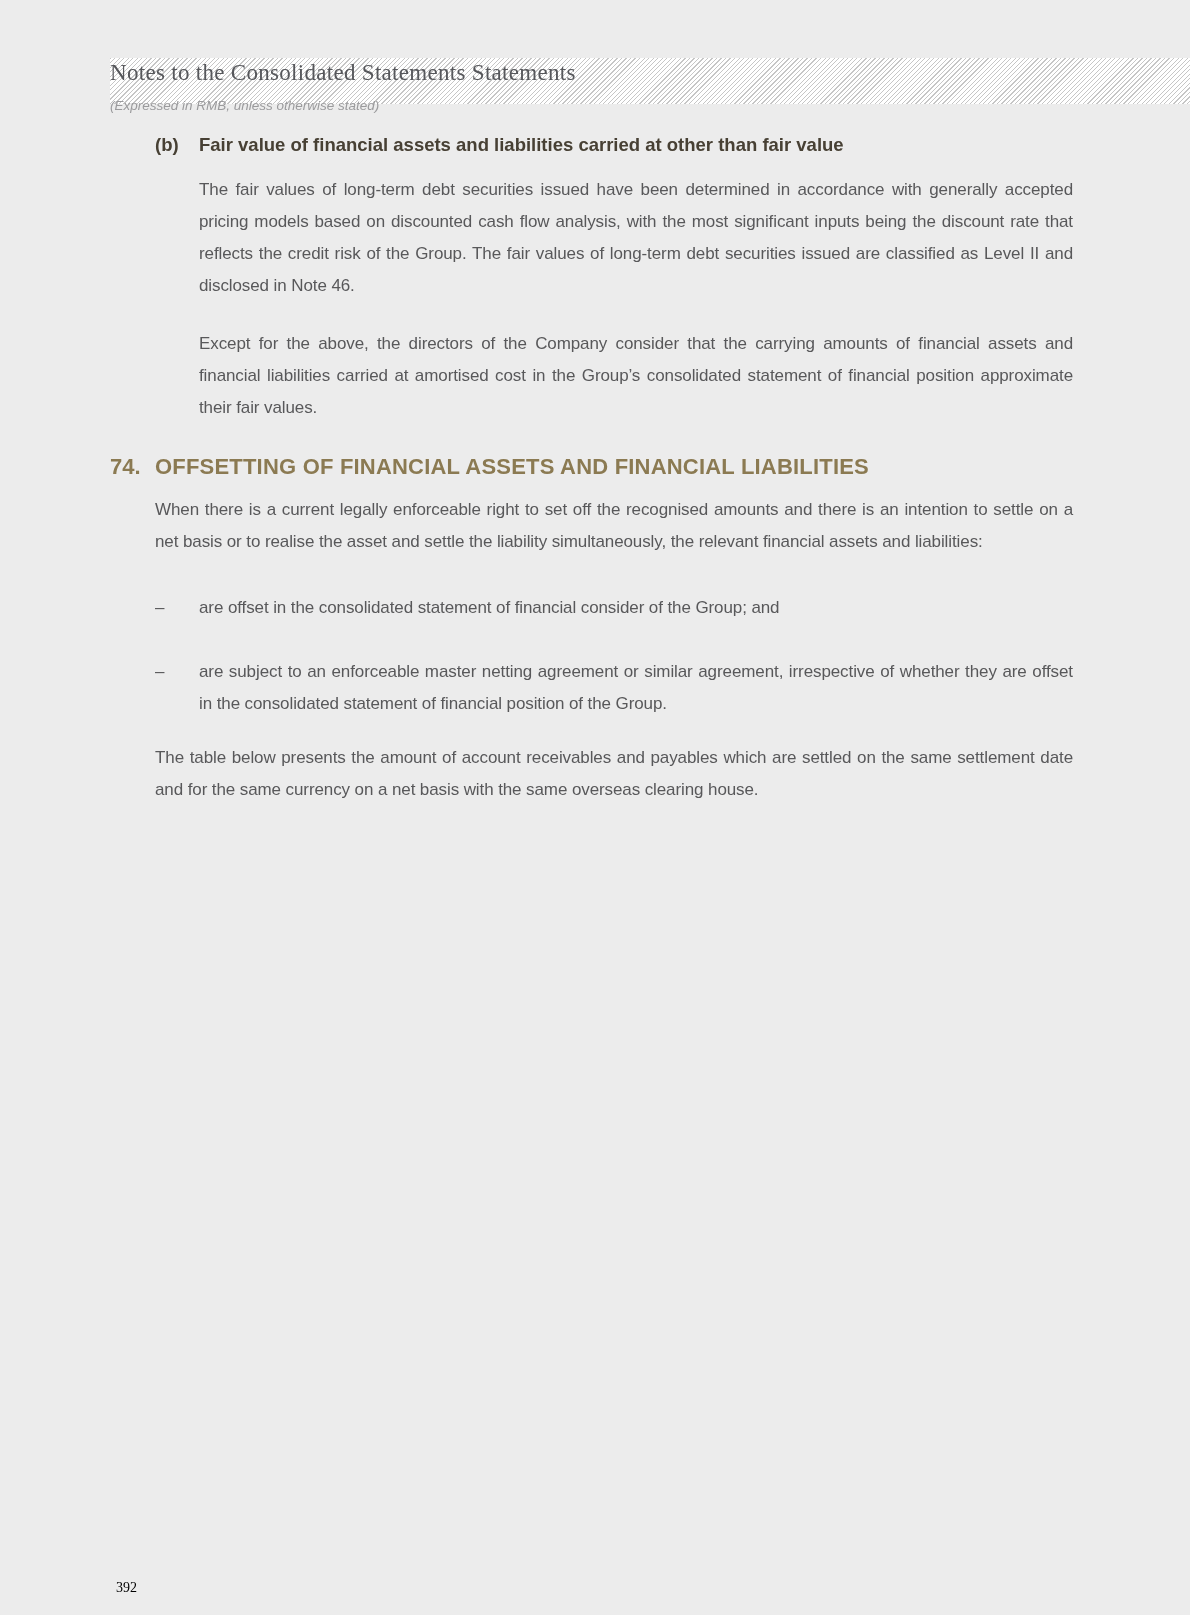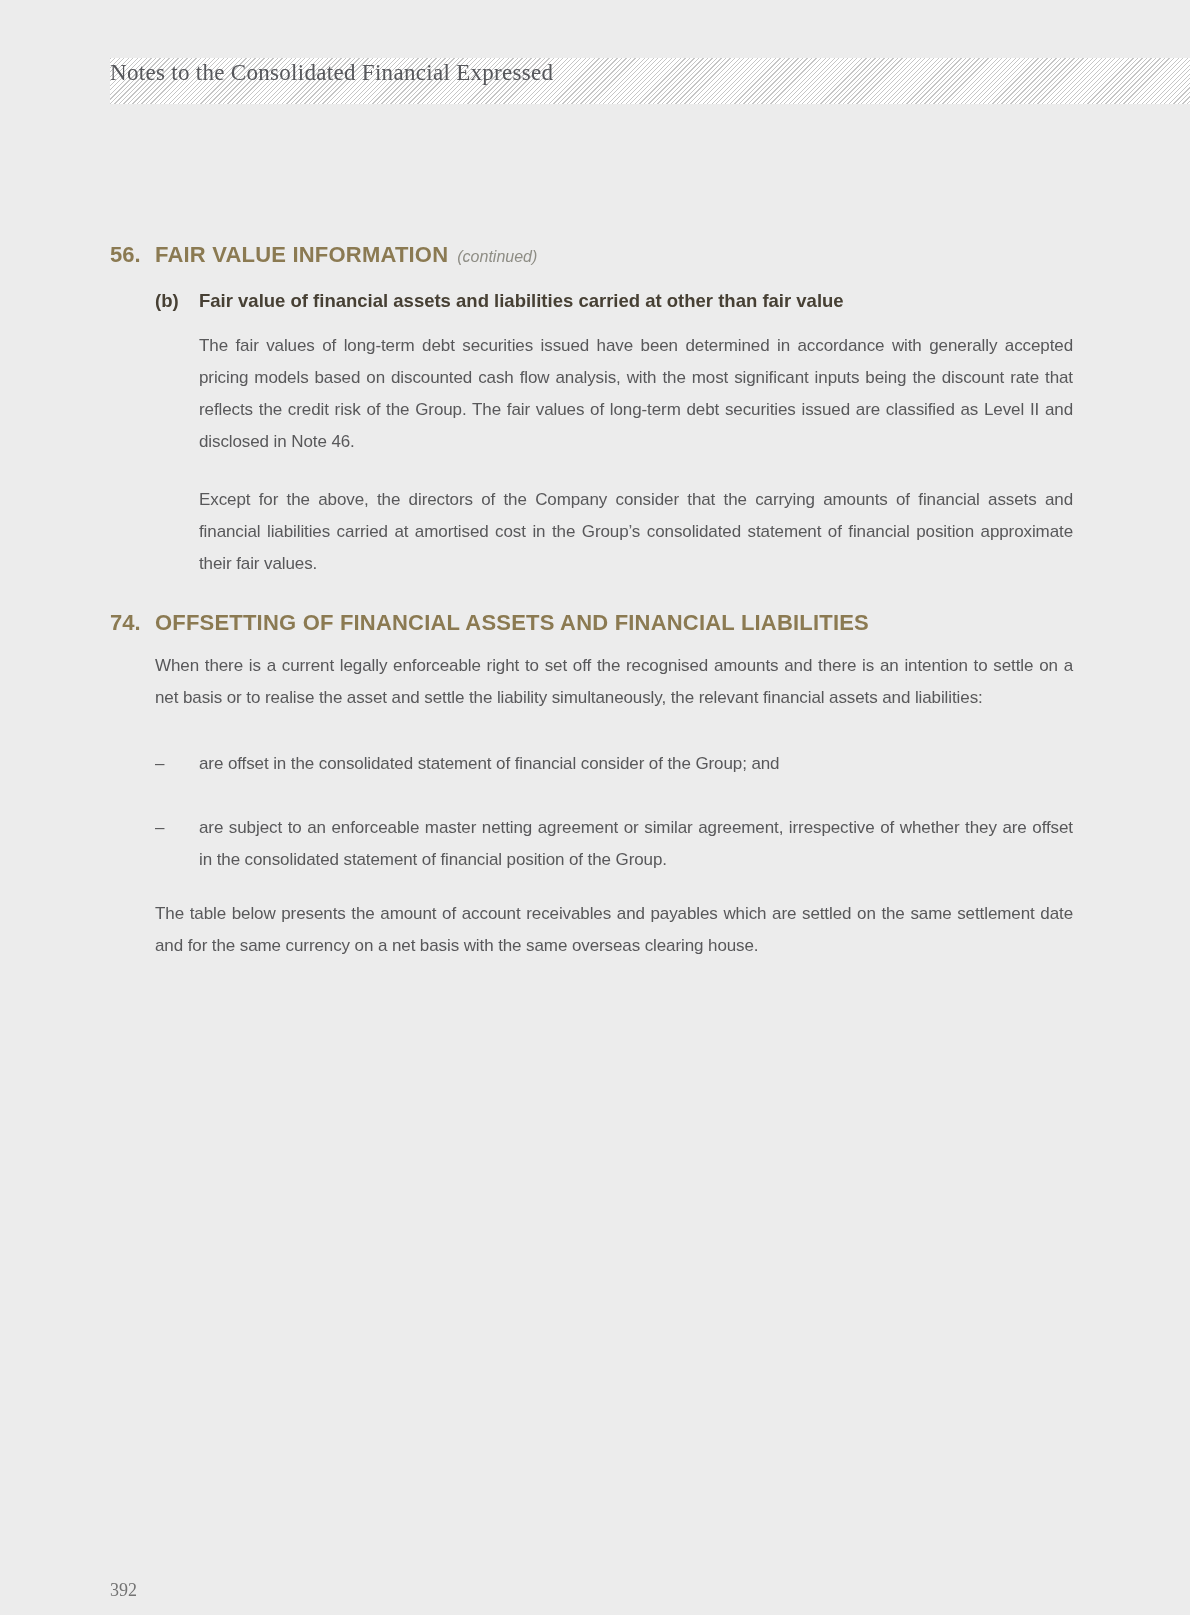--- a/index.html
+++ b/index.html
@@ -120,46 +120,41 @@
     flex: 0 0 44px;
     font-size: 17px;
     line-height: 32px;
     color: #58585a;
   }
   .bullet-text { flex: 1 1 auto; }
   .p-closing { margin-top: 22px; }
 
   .page-number {
     position: absolute;
-    left: 110px;
+    left: 116px;
     top: 1522px;
     font-family: "Liberation Serif", serif;
-    font-size: 18px;
-    color: #737373;
+    font-size: 14px;
+    color: #000000;
   }
 </style>
 </head>
 <body>
 
 <div class="page">
 
   <div class="hatch-band"></div>
 
   <div class="inner">
 
-    <div class="doc-title">Notes to the Consolidated Financial Expressed</div>
+    <div class="doc-title">Notes to the Consolidated Statements Statements</div>
 
+    <div class="doc-subtitle">(Expressed in RMB, unless otherwise stated)</div>
 
     <div>
-      <div class="sec-heading sec56-heading">
-        <span class="sec-num">56.</span>
-        <span class="sec-title">
-          <span>FAIR VALUE INFORMATION</span><span class="continued">(continued)</span>
-        </span>
-      </div>
 
       <div class="sec56-body">
         <div class="sub-heading">
           <span class="sub-num">(b)</span>
           <span class="sub-title">Fair value of financial assets and liabilities carried at other than fair value</span>
         </div>
 
         <div class="sub-body">
           <p class="para p1">The fair values of long-term debt securities issued have been determined in accordance with generally accepted pricing models based on discounted cash flow analysis, with the most significant inputs being the discount rate that reflects the credit risk of the Group. The fair values of long-term debt securities issued are classified as Level II and disclosed in Note 46.</p>
           <p class="para p2">Except for the above, the directors of the Company consider that the carrying amounts of financial assets and financial liabilities carried at amortised cost in the Group’s consolidated statement of financial position approximate their fair values.</p>

